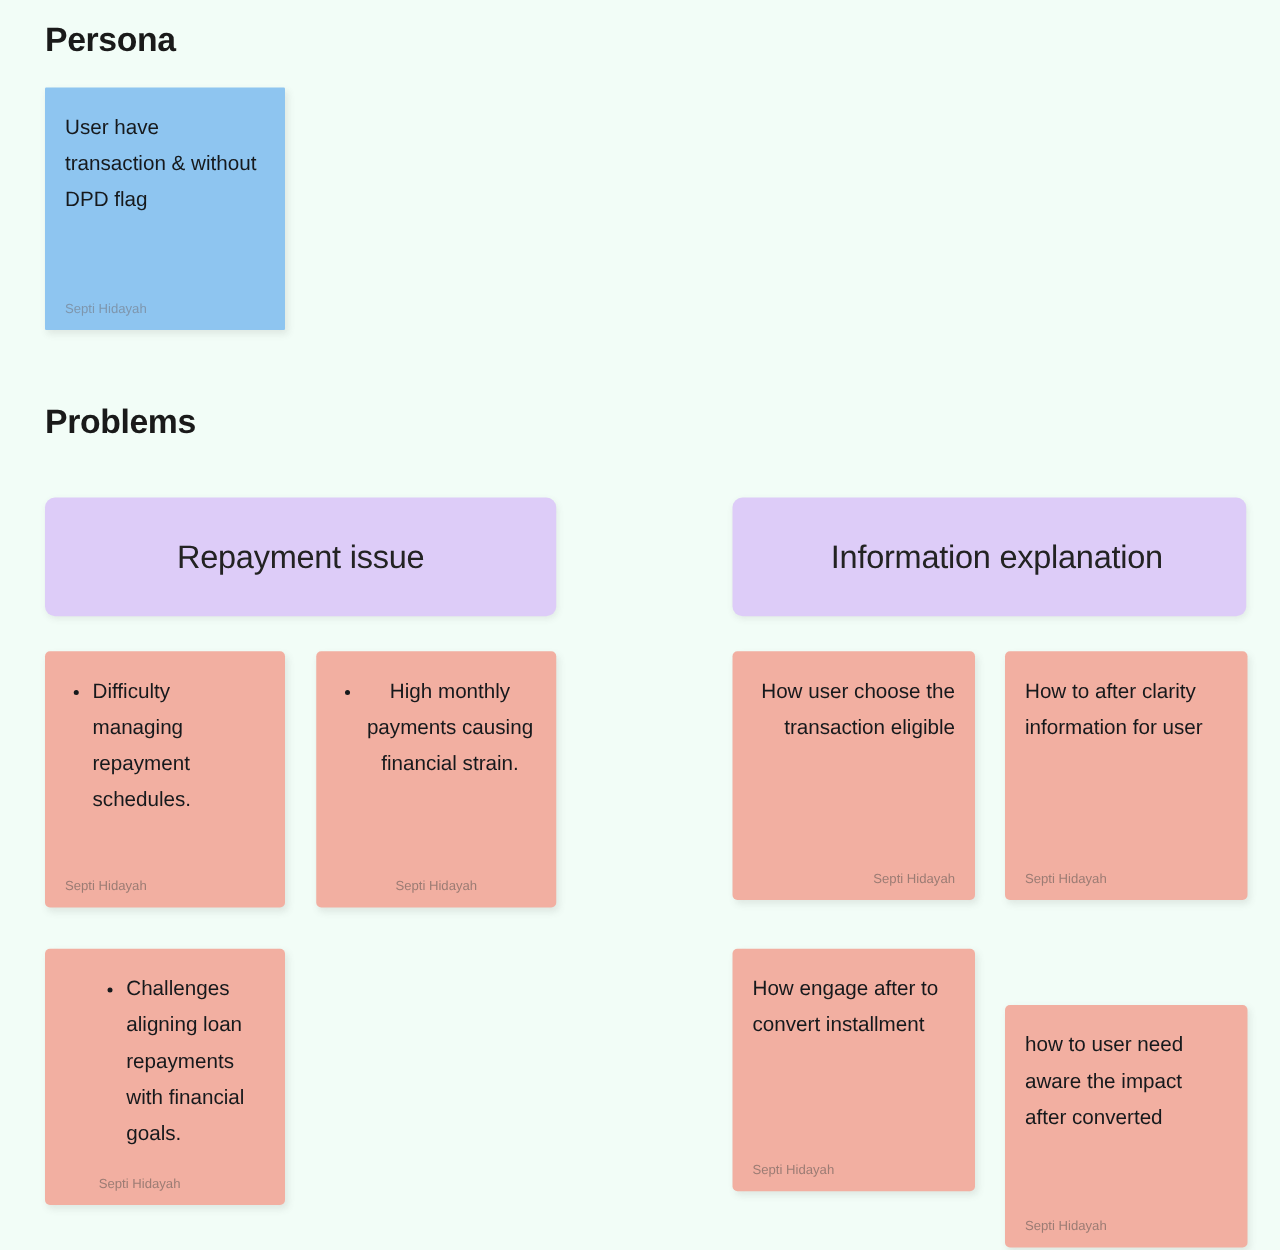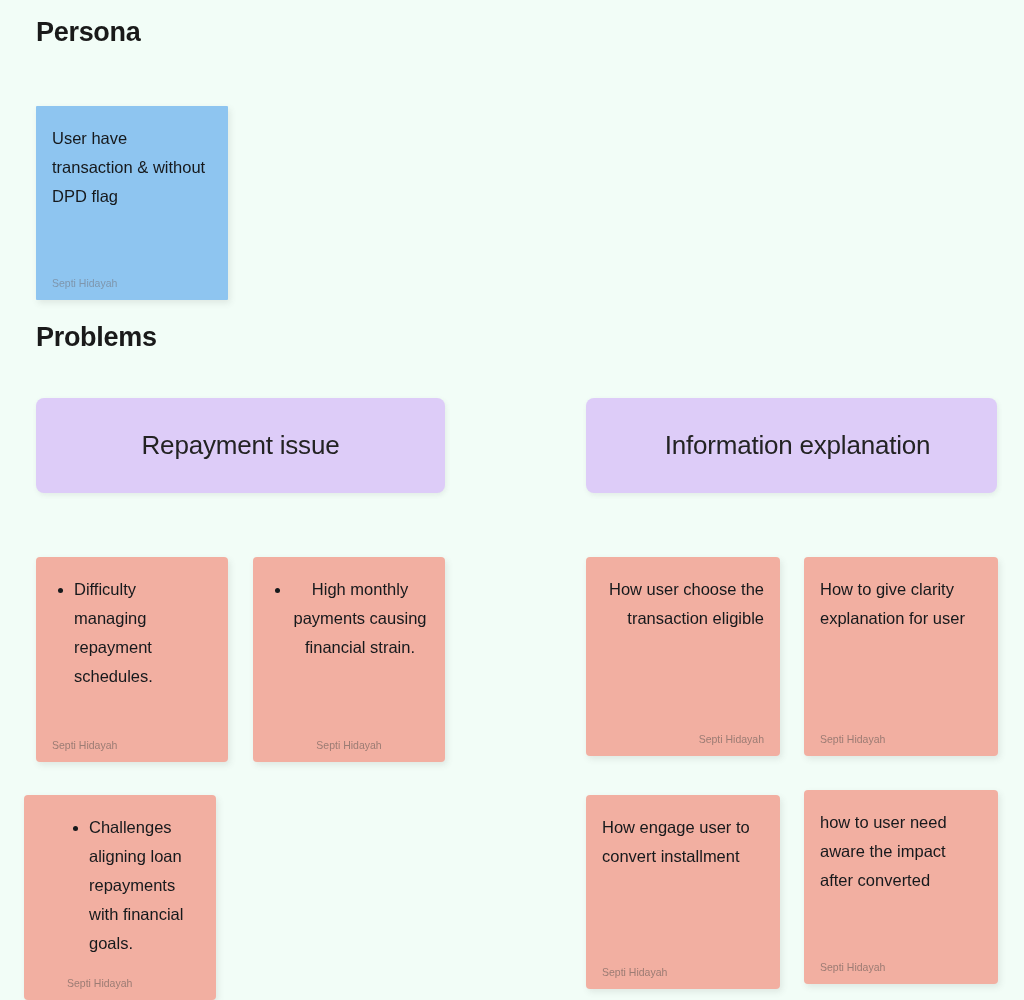--- a/index.html
+++ b/index.html
@@ -38,21 +38,20 @@
   
   .sticky {
     position: absolute;
     box-sizing: border-box;
     padding: 18px 16px 10px 16px;
     box-shadow: 2px 3px 6px rgba(90, 90, 90, 0.13);
     display: flex;
     flex-direction: column;
     justify-content: space-between;
     overflow: hidden;
-    margin-top: 36px;
   }
   .sticky .note-body {
     font-size: 16.5px;
     line-height: 1.76;
     color: #16191c;
     word-wrap: break-word;
   }
   .sticky .note-author {
     font-size: 10.5px;
     line-height: 1.2;
@@ -101,26 +100,26 @@
   }
 
   
   #persona-note-0 { left: 36px;  top: 70px;  width: 192px; height: 194px; }
 
   #category-header-0 { left: 36px;  top: 398px; width: 409px; height: 95px; }
   #category-header-1 { left: 586px; top: 398px; width: 411px; height: 95px; padding-left: 12px; }
 
   #problem-note-0-0 { left: 36px;  top: 521px; width: 192px; height: 205px; }
   #problem-note-0-1 { left: 253px; top: 521px; width: 192px; height: 205px; text-align: center; }
-  #problem-note-0-2 { left: 24px;  top: 759px; width: 192px; height: 205px; padding-left: 43px; }
+  #problem-note-0-2 { left: 36px;  top: 759px; width: 192px; height: 205px; padding-left: 43px; }
 
   #problem-note-1-0 { left: 586px; top: 521px; width: 194px; height: 199px; text-align: right; }
   #problem-note-1-1 { left: 804px; top: 521px; width: 194px; height: 199px; }
   #problem-note-1-2 { left: 586px; top: 759px; width: 194px; height: 194px; }
-  #problem-note-1-3 { left: 804px; top: 754px; width: 194px; height: 194px; }
+  #problem-note-1-3 { left: 804px; top: 804px; width: 194px; height: 194px; }
 </style>
 </head>
 <body>
 
 <div class="board">
 
   <h2 class="section-heading" id="persona-heading">Persona</h2>
 
   <div class="sticky blue" id="persona-note-0">
     <div class="note-body">User have transaction &amp; without DPD flag</div>
@@ -163,26 +162,26 @@
   <div class="category-header" id="category-header-1">
     <span class="category-label">Information explanation</span>
   </div>
 
   <div class="sticky pink" id="problem-note-1-0">
     <div class="note-body">How user choose the transaction eligible</div>
     <div class="note-author">Septi Hidayah</div>
   </div>
 
   <div class="sticky pink" id="problem-note-1-1">
-    <div class="note-body">How to give clarity explanation for user</div>
+    <div class="note-body">How to after clarity information for user</div>
     <div class="note-author">Septi Hidayah</div>
   </div>
 
   <div class="sticky pink" id="problem-note-1-2">
-    <div class="note-body">How engage user to convert installment</div>
+    <div class="note-body">How engage after to convert installment</div>
     <div class="note-author">Septi Hidayah</div>
   </div>
 
   <div class="sticky pink" id="problem-note-1-3">
     <div class="note-body">how to user need aware the impact after converted</div>
     <div class="note-author">Septi Hidayah</div>
   </div>
 
 </div>
 

